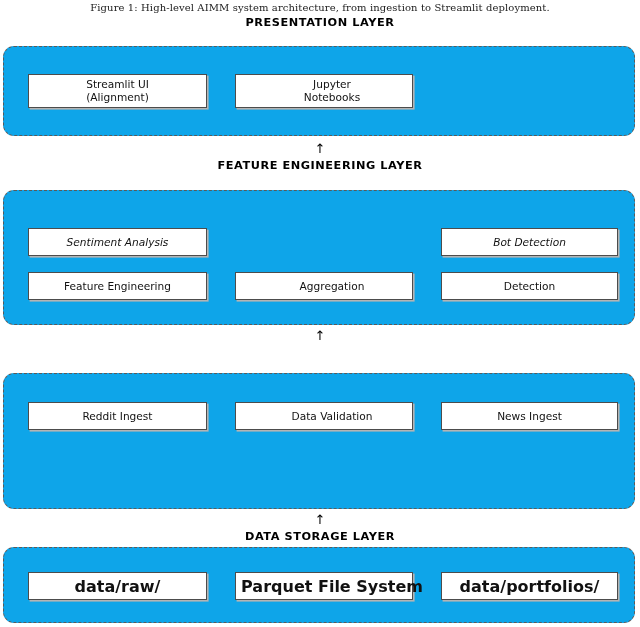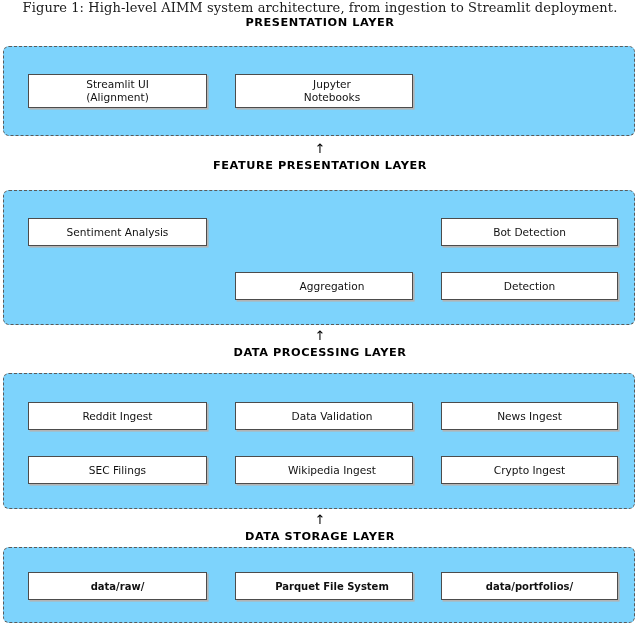--- a/index.html
+++ b/index.html
@@ -21,21 +21,21 @@
   }
 
   
   .caption {
     position: absolute;
     top: 0px;
     left: 0;
     width: 640px;
     text-align: center;
     font-family: "DejaVu Serif", serif;
-    font-size: 13px;
+    font-size: 10px;
     line-height: 15px;
     color: #1a1a1a;
     letter-spacing: 0.1px;
     white-space: nowrap;
   }
 
   
   .layer-title {
     width: 640px;
     text-align: center;
@@ -55,22 +55,22 @@
     color: #000000;
   }
 
   
   .layer-box {
     position: absolute;
     left: 3px;
     width: 632px;
     box-sizing: border-box;
     border: 1.2px dashed #5a5a5a;
-    border-radius: 6px;
-    background: #7dd3fc;
+    border-radius: 11px;
+    background: #0ea5e9;
   }
 
   .row {
     position: absolute;
     left: 0;
     width: 100%;
     height: 28px;
   }
 
   
@@ -90,21 +90,21 @@
     line-height: 13px;
     color: #111111;
     text-align: center;
     white-space: nowrap;
   }
   .node.tall {
     height: 34px;
   }
   .node.bold {
     font-weight: bold;
-    font-size: 10px;
+    font-size: 16px;
   }
   .node .line2 {
     display: block;
   }
 
   
   .col0 { left: 24px;  width: 179px; }
   .col1 { left: 231px; width: 178px; padding-left: 16px; }
   .col2 { left: 437px; width: 177px; }
 </style>
@@ -127,70 +127,61 @@
       </div>
       <div class="node tall col1">
         <span>Jupyter</span>
         <span class="line2">Notebooks</span>
       </div>
     </div>
   </div>
 
   <div style="position:absolute; top:142px; left:0;">
     <div class="arrow-glyph">↑</div>
-    <div class="layer-title" style="margin-top:4px;">FEATURE PRESENTATION LAYER</div>
+    <div class="layer-title" style="margin-top:4px;">FEATURE ENGINEERING LAYER</div>
   </div>
 
   <div class="layer-box" style="top:190px; height:135px;">
-    <div class="row" style="top:27px;">
+    <div class="row" style="top:37px;font-style:italic;">
       <div class="node col0">
         <span>Sentiment Analysis</span>
       </div>
       <div class="node col2">
         <span>Bot Detection</span>
       </div>
     </div>
     <div class="row" style="top:81px;">
+      <div class="node col0">
+        <span>Feature Engineering</span>
+      </div>
       <div class="node col1">
         <span>Aggregation</span>
       </div>
       <div class="node col2">
         <span>Detection</span>
       </div>
     </div>
   </div>
 
   <div style="position:absolute; top:329px; left:0;">
     <div class="arrow-glyph">↑</div>
-    <div class="layer-title" style="margin-top:4px;">DATA PROCESSING LAYER</div>
   </div>
 
   <div class="layer-box" style="top:373px; height:136px;">
     <div class="row" style="top:28px;">
       <div class="node col0">
         <span>Reddit Ingest</span>
       </div>
       <div class="node col2">
         <span>News Ingest</span>
       </div>
       <div class="node col1">
         <span>Data Validation</span>
       </div>
     </div>
-    <div class="row" style="top:82px;">
-      <div class="node col0">
-        <span>SEC Filings</span>
-      </div>
-      <div class="node col1">
-        <span>Wikipedia Ingest</span>
-      </div>
-      <div class="node col2">
-        <span>Crypto Ingest</span>
-      </div>
-    </div>
   </div>
 
   <div style="position:absolute; top:513px; left:0;">
     <div class="arrow-glyph">↑</div>
     <div class="layer-title" style="margin-top:4px;">DATA STORAGE LAYER</div>
   </div>
 
   <div class="layer-box" style="top:547px; height:76px;">
     <div class="row" style="top:24px;">
       <div class="node bold col0">

